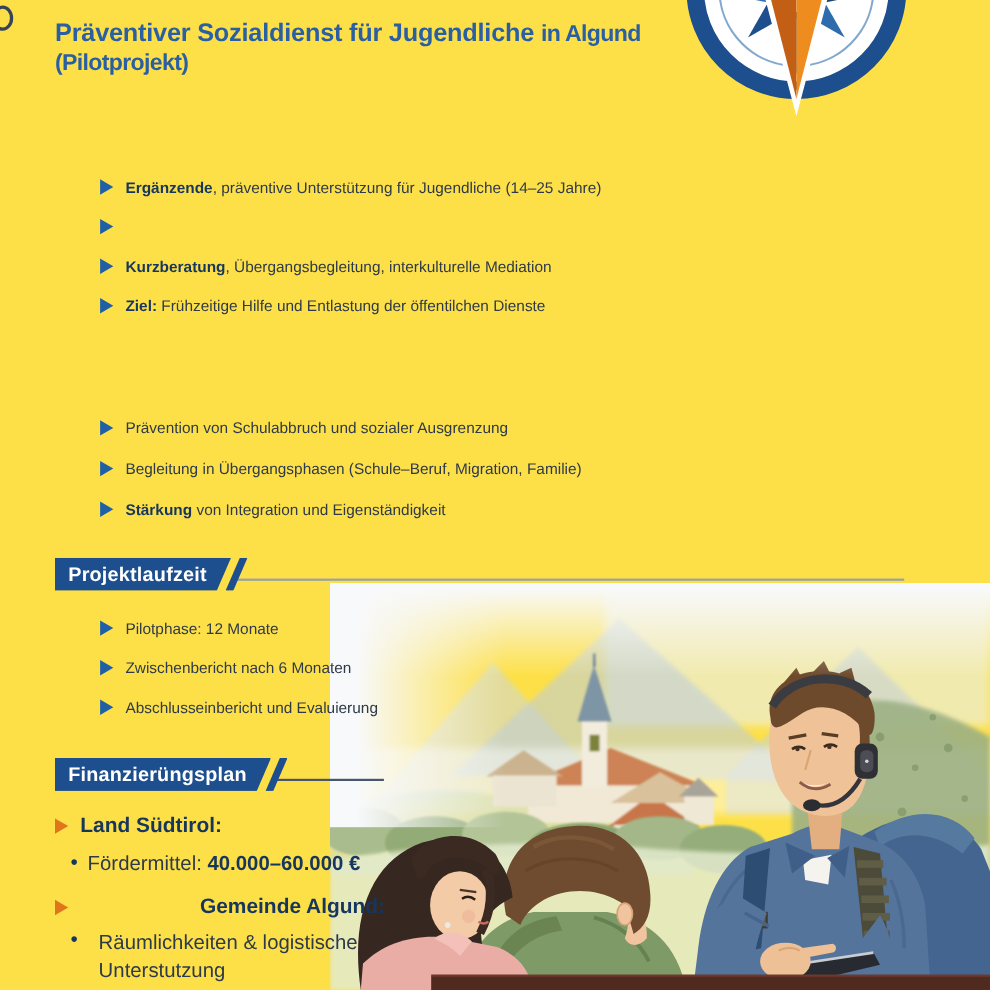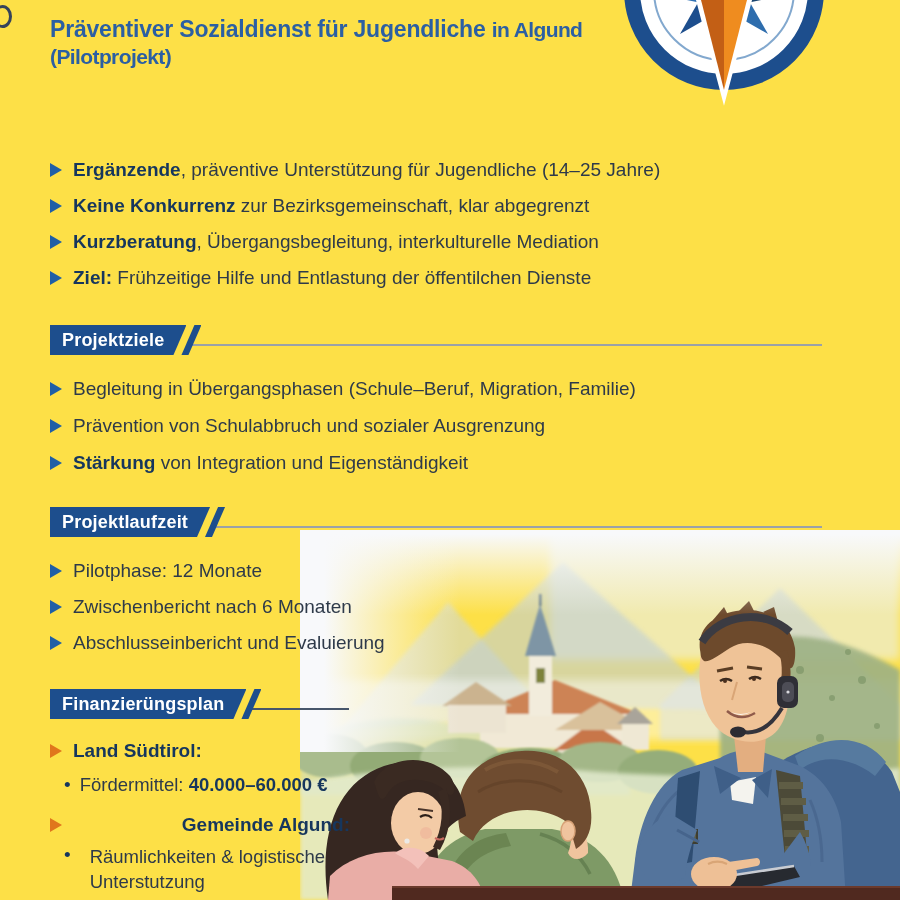--- a/index.html
+++ b/index.html
@@ -30,21 +30,21 @@
   .tail{
     flex:none;width:20px;background:#1d4e8d;margin-left:-5px;
     clip-path:polygon(65% 0,100% 0,35% 100%,0 100%);
   }
   .rule{flex:1;height:2px;background:#9aa1a8;align-self:flex-start;margin-top:19px;margin-left:-10px;}
   .sec-finanz{right:auto;}
   .sec-finanz .rule{flex:none;width:98px;background:#47566b;}
   
   .blist{position:absolute;left:50px;z-index:3;}
   .bitem{display:flex;align-items:center;height:22px;margin-bottom:14px;
-    font-size:19px;color:#2e3a4a;white-space:nowrap;}
+    font-size:14px;color:#2e3a4a;white-space:nowrap;margin-left:41px;}
   .bitem b{color:#16365d;}
   .tri{flex:none;width:0;height:0;border-left:12px solid #1f5fa6;
     border-top:7px solid transparent;border-bottom:7px solid transparent;margin-right:11px;}
   .tri.orange{border-left-color:#e0761c;}
   .sp2{margin-bottom:15px;}
   
   .fin{position:absolute;left:50px;top:740px;width:300px;z-index:3;}
   .fitem{display:flex;align-items:center;height:22px;font-size:19px;color:#16365d;font-weight:bold;white-space:nowrap;}
   .fsub{display:flex;margin-left:14px;margin-top:12px;font-size:18.5px;color:#2e3a4a;}
   .fsub .dot{color:#16365d;margin-right:9px;font-size:19px;line-height:22px;}
@@ -239,46 +239,40 @@
     </svg>
 
 
     <div class="blist" style="top:159px">
       <div class="bitem">
           <span class="tri"></span>
           <span><b>Ergänzende</b><span>, präventive Unterstützung für Jugendliche (14–25 Jahre)</span></span>
         </div>
       <div class="bitem">
           <span class="tri"></span>
-          <span><b>Keine Konkurrenz</b><span> zur Bezirksgemeinschaft, klar abgegrenzt</span></span>
         </div>
       <div class="bitem">
           <span class="tri"></span>
           <span><b>Kurzberatung</b><span>, Übergangsbegleitung, interkulturelle Mediation</span></span>
         </div>
       <div class="bitem">
           <span class="tri"></span>
           <span><b>Ziel:</b><span> Frühzeitige Hilfe und Entlastung der öffentilchen Dienste</span></span>
         </div>
     </div>
 
-    <div class="sec" style="top:325px">
-      <div class="banner"><span>Projektziele</span></div>
-      <div class="tail"></div>
-      <div class="rule"></div>
-    </div>
 
     <div class="blist" style="top:378px">
       <div class="bitem sp2">
           <span class="tri"></span>
+          <span><b></b><span>Prävention von Schulabbruch und sozialer Ausgrenzung</span></span>
+        </div>
+      <div class="bitem sp2">
+          <span class="tri"></span>
           <span><b></b><span>Begleitung in Übergangsphasen (Schule–Beruf, Migration, Familie)</span></span>
-        </div>
-      <div class="bitem sp2">
-          <span class="tri"></span>
-          <span><b></b><span>Prävention von Schulabbruch und sozialer Ausgrenzung</span></span>
         </div>
       <div class="bitem sp2">
           <span class="tri"></span>
           <span><b>Stärkung</b><span> von Integration und Eigenständigkeit</span></span>
         </div>
     </div>
 
     <div class="sec" style="top:507px">
       <div class="banner"><span>Projektlaufzeit</span></div>
       <div class="tail"></div>

